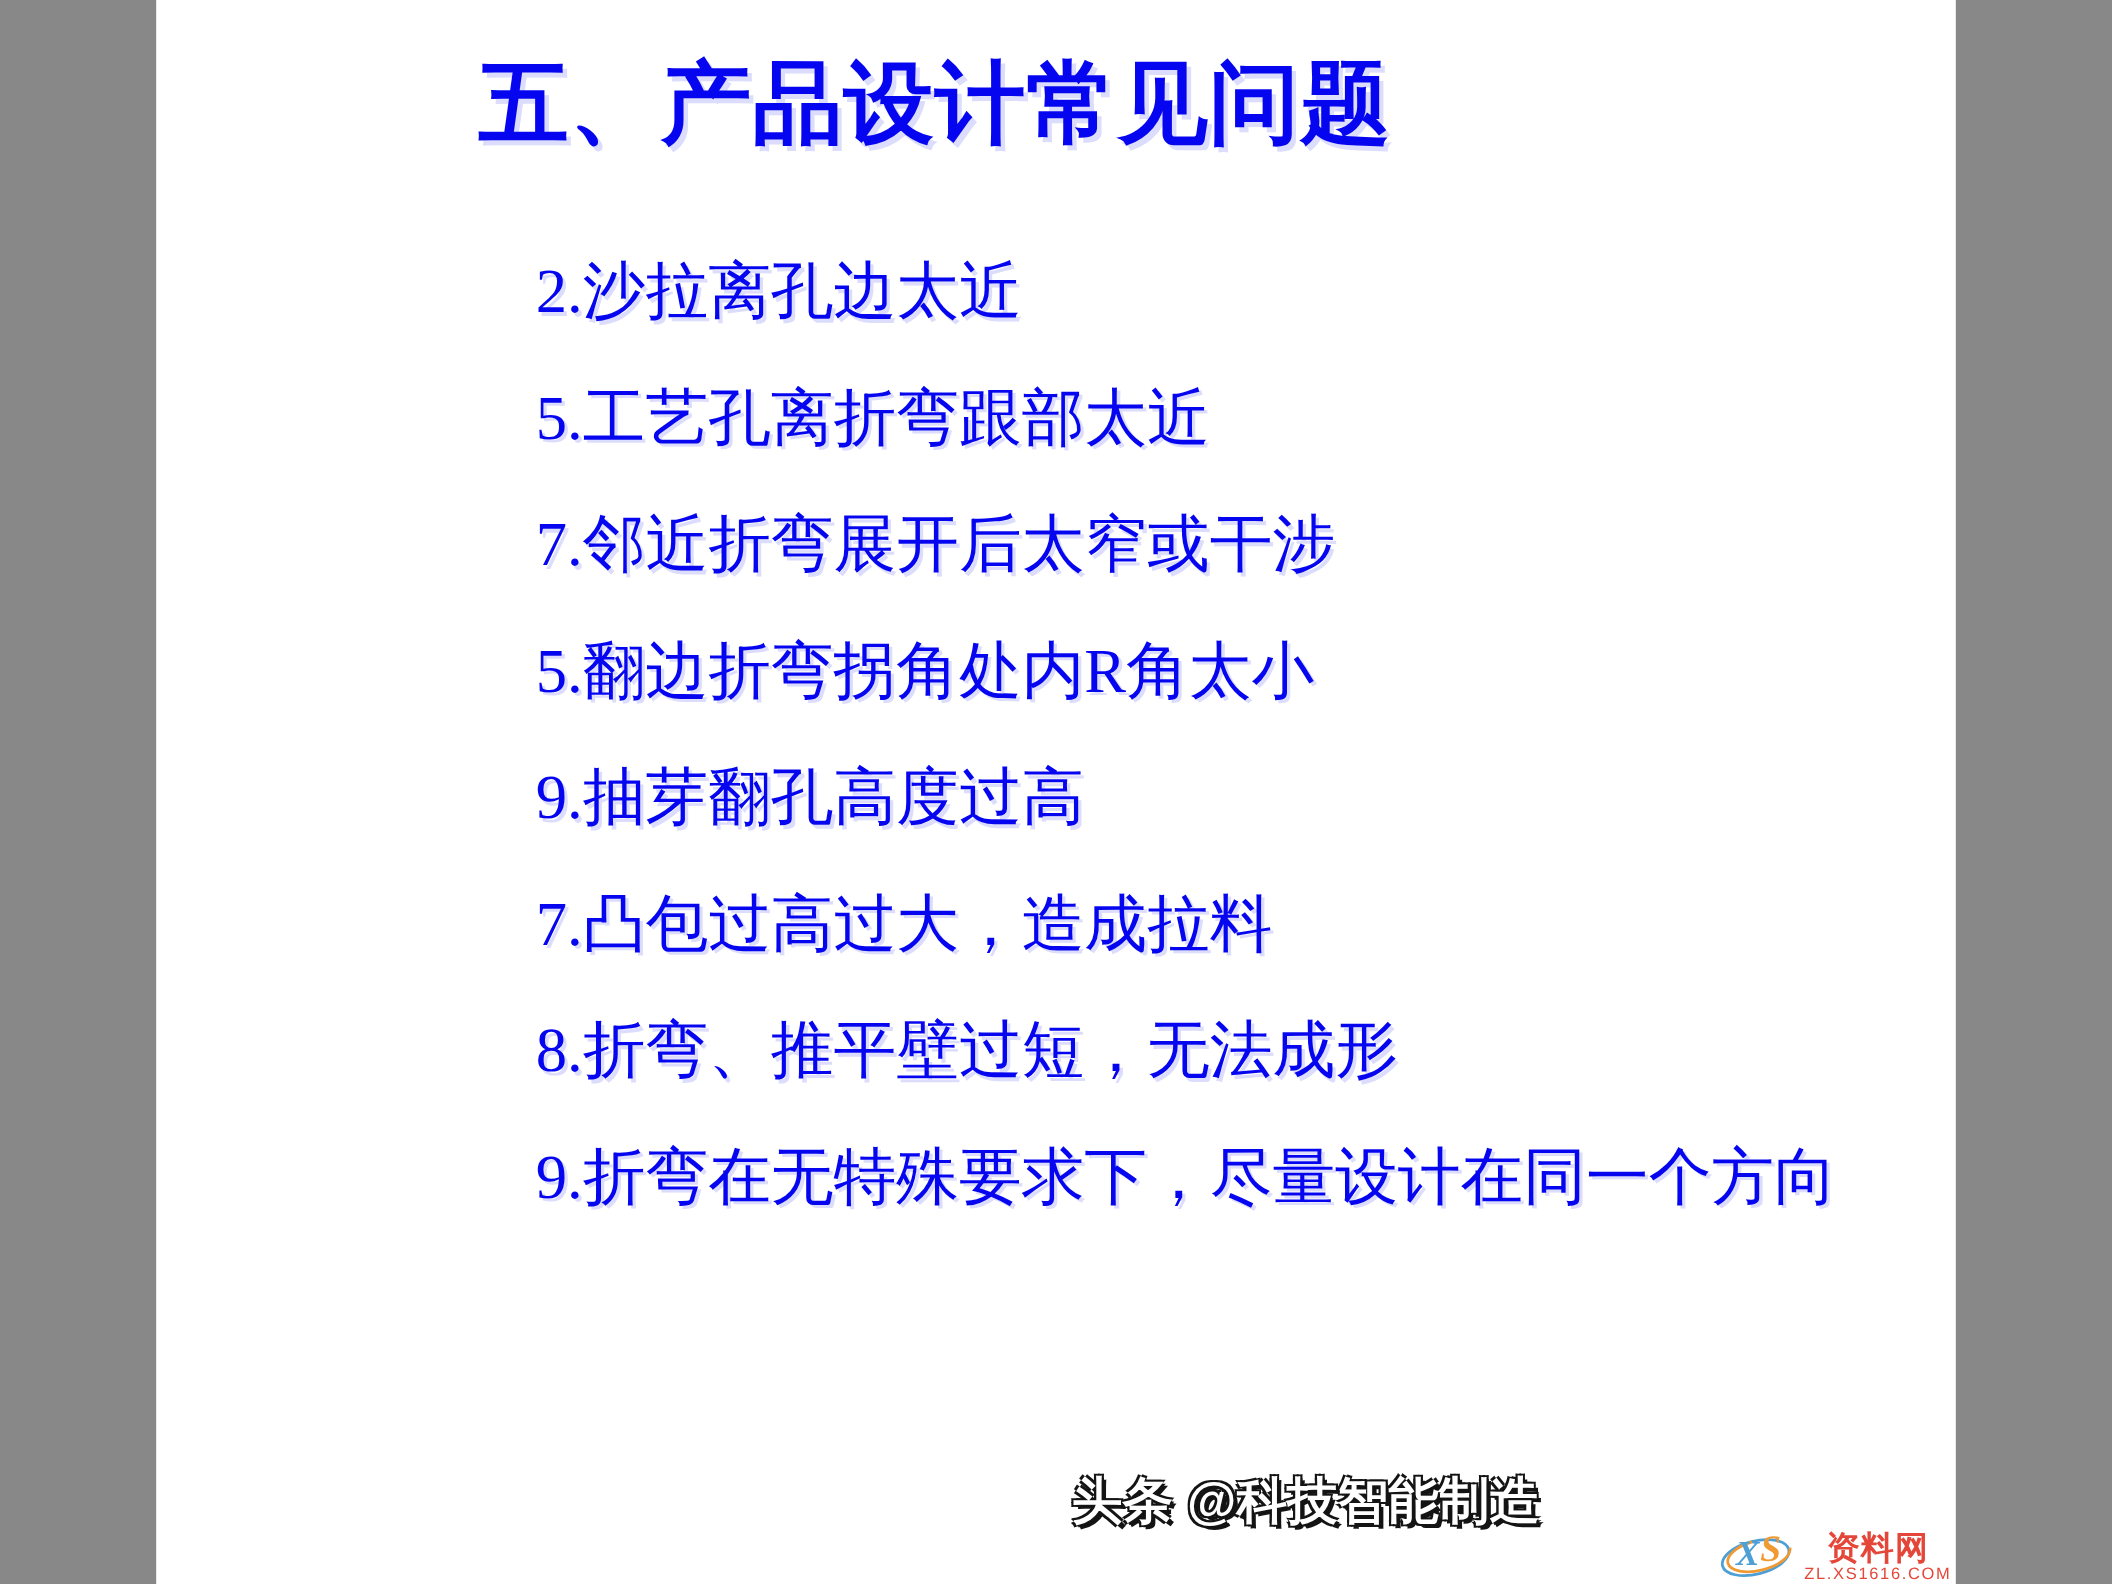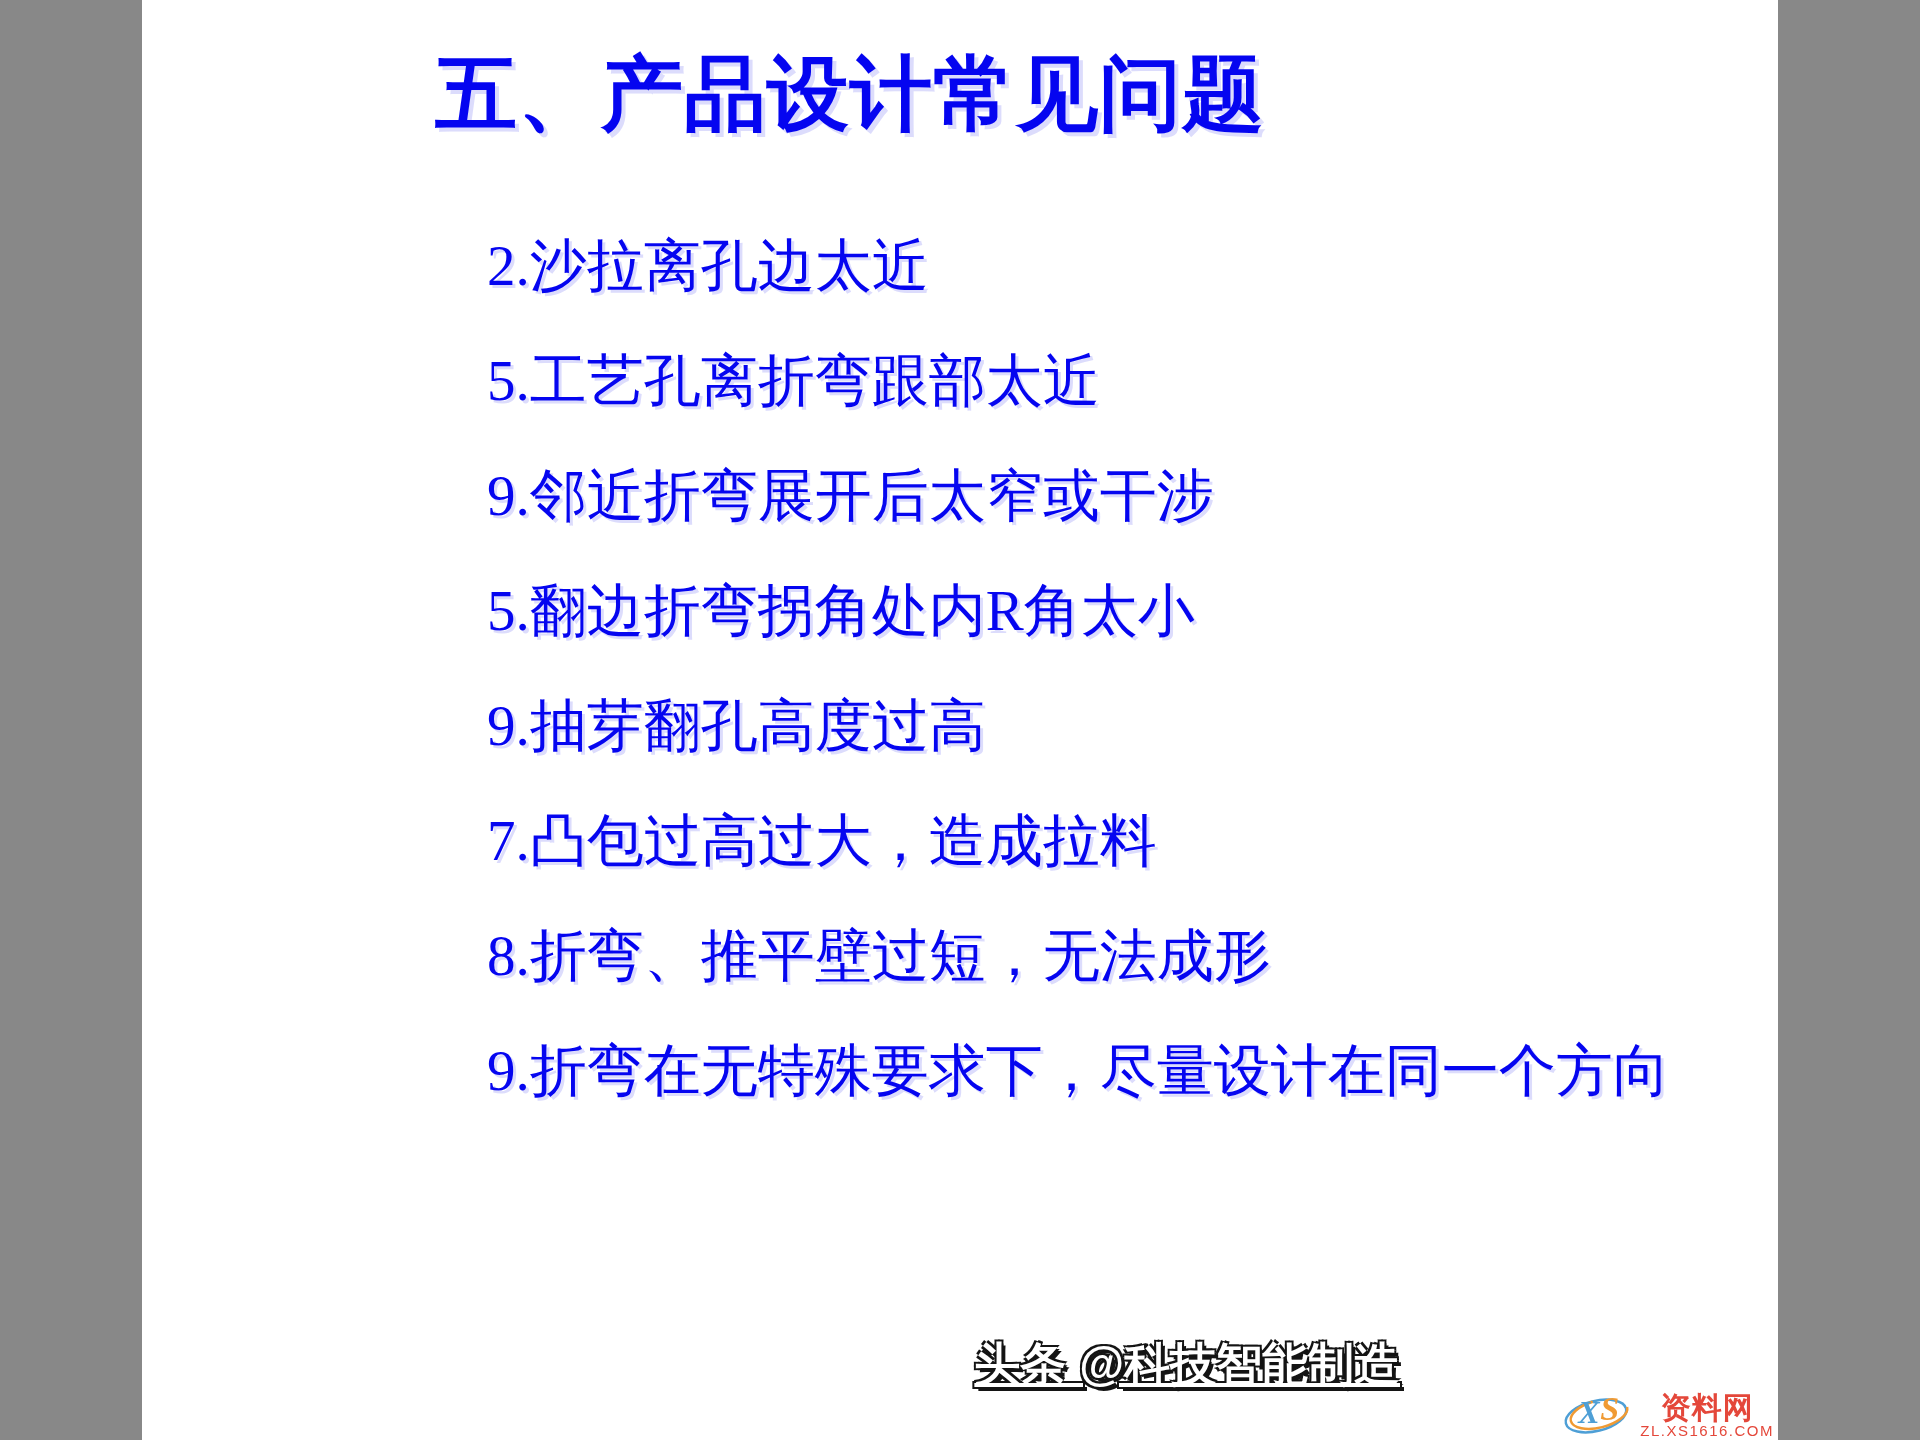--- a/index.html
+++ b/index.html
@@ -47,21 +47,20 @@
     font-size:46px;
     font-weight:700;
     color:#ffffff;
     white-space:nowrap;
     text-shadow:
       -2px -2px 0 #141414,
        2px -2px 0 #141414,
       -2px  2px 0 #141414,
        2px  2px 0 #141414,
        4px  4px 0 #141414;
-    text-decoration: underline;
   }
   .corner-logo{
     position:absolute;
     right:4px;top:1390px;
     display:flex;
     align-items:flex-start;
     gap:2px;
   }
   .logo-monogram{
     position:relative;
@@ -107,21 +106,21 @@
 </head>
 <body>
 
 <div class="slide">
 
   <div class="slide-title">五、产品设计常见问题</div>
 
   <div class="problem-list">
     <div class="problem-item">2.沙拉离孔边太近</div>
     <div class="problem-item">5.工艺孔离折弯跟部太近</div>
-    <div class="problem-item">9.邻近折弯展开后太窄或干涉</div>
+    <div class="problem-item">7.邻近折弯展开后太窄或干涉</div>
     <div class="problem-item">5.翻边折弯拐角处内R角太小</div>
     <div class="problem-item">9.抽芽翻孔高度过高</div>
     <div class="problem-item">7.凸包过高过大，造成拉料</div>
     <div class="problem-item">8.折弯、推平壁过短，无法成形</div>
     <div class="problem-item">9.折弯在无特殊要求下，尽量设计在同一个方向</div>
   </div>
 
   <div class="footer-watermark">头条 @科技智能制造</div>
 
   <div class="corner-logo">

